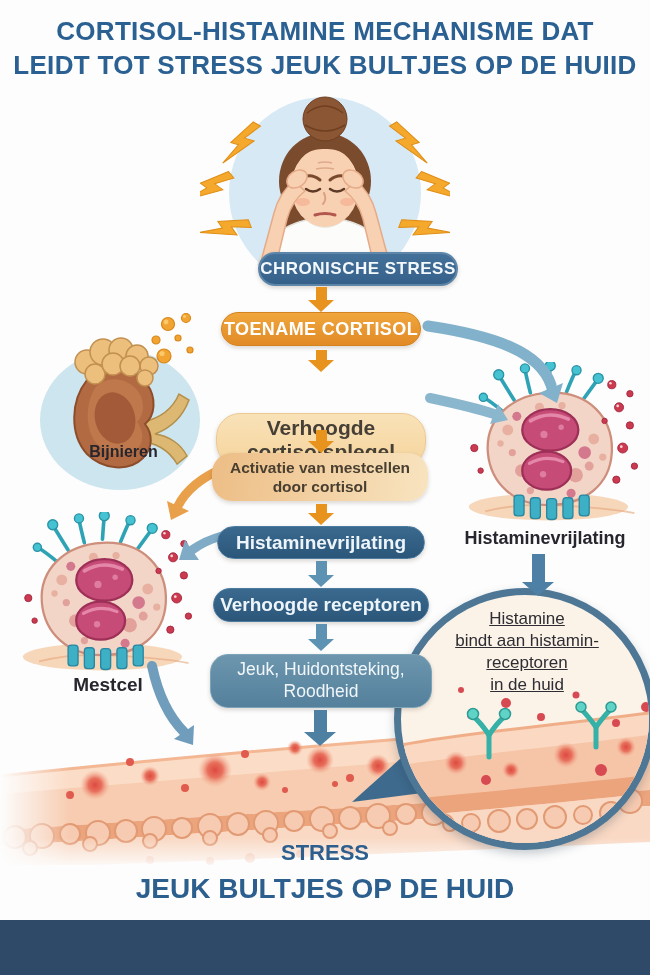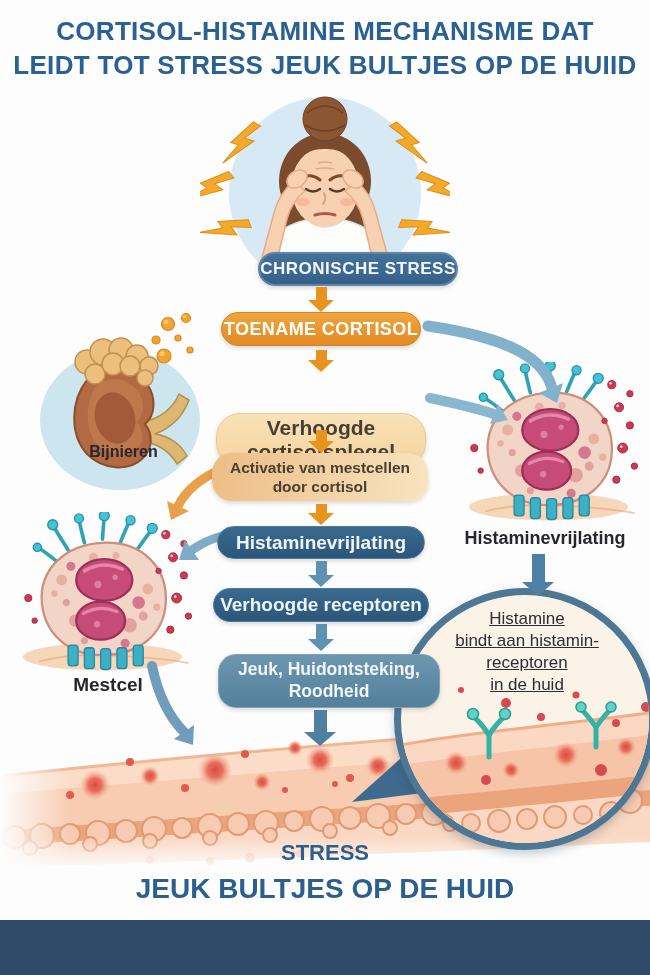--- a/index.html
+++ b/index.html
@@ -14,21 +14,21 @@
   .pill{
     position:absolute;display:flex;align-items:center;justify-content:center;
     text-align:center;border-radius:18px;font-weight:bold;z-index:7;
     box-shadow:0 2px 4px rgba(60,40,20,.18);
   }
   .navy{background:linear-gradient(#44719a,#35608a);color:#f3f8fc;border:2px solid #5d86a9;margin-left:36px;}
   .orange{background:linear-gradient(#f0a63d,#e18a26);color:#fff;border:1.5px solid #d3831f;}
   .cream{background:linear-gradient(#f9e2b8,#f5d49c);color:#463f36;border:1.5px solid #ecc992;border-radius:24px;margin-top:40px;}
   .activation{background:linear-gradient(100deg,#edbd85,#f8e4c0);color:#493f31;border-radius:20px;font-weight:600;}
   .blue{background:linear-gradient(#3a6a8e,#2b567a);color:#eef5fa;border:1.5px solid #4c7ba0;}
-  .result{background:linear-gradient(#6d96ae,#54809c);color:#f0f6f9;border:1.5px solid #7da3b8;font-weight:700;margin-left:8px;}
+  .result{background:linear-gradient(#6d96ae,#54809c);color:#f0f6f9;border:1.5px solid #7da3b8;font-weight:400;}
   .preline{white-space:pre-line;}
   .lbl{position:absolute;text-align:center;color:#26262e;font-weight:600;z-index:7;}
   .varrow{position:absolute;width:26px;z-index:7;}
   .varrow::before{content:"";display:block;margin:0 auto;width:11px;height:var(--h);background:var(--c);}
   .varrow::after{content:"";display:block;width:0;height:0;
     border-left:13px solid transparent;border-right:13px solid transparent;border-top:12px solid var(--c);}
   .varrow.big{width:32px;}
   .varrow.big::before{width:13px;}
   .varrow.big::after{border-left:16px solid transparent;border-right:16px solid transparent;border-top:14px solid var(--c);}
   .artsvg{position:absolute;z-index:2;}

